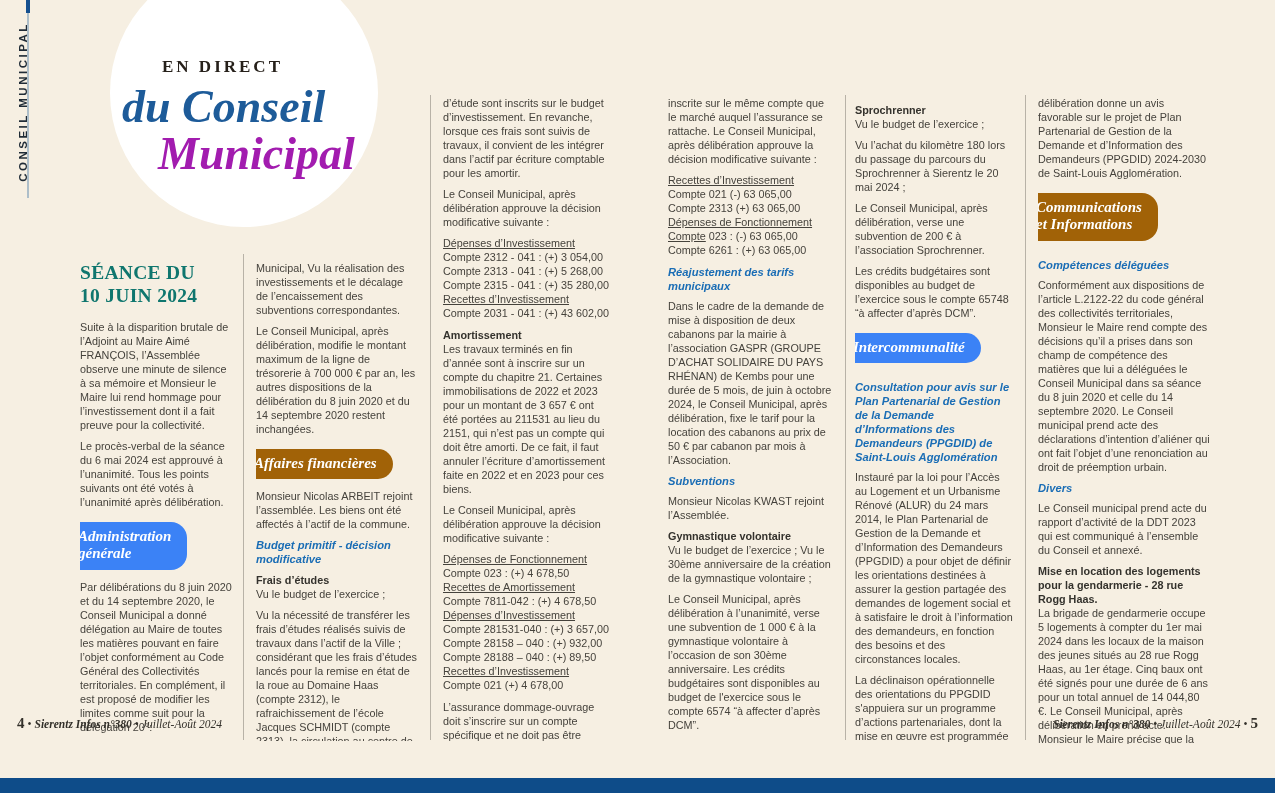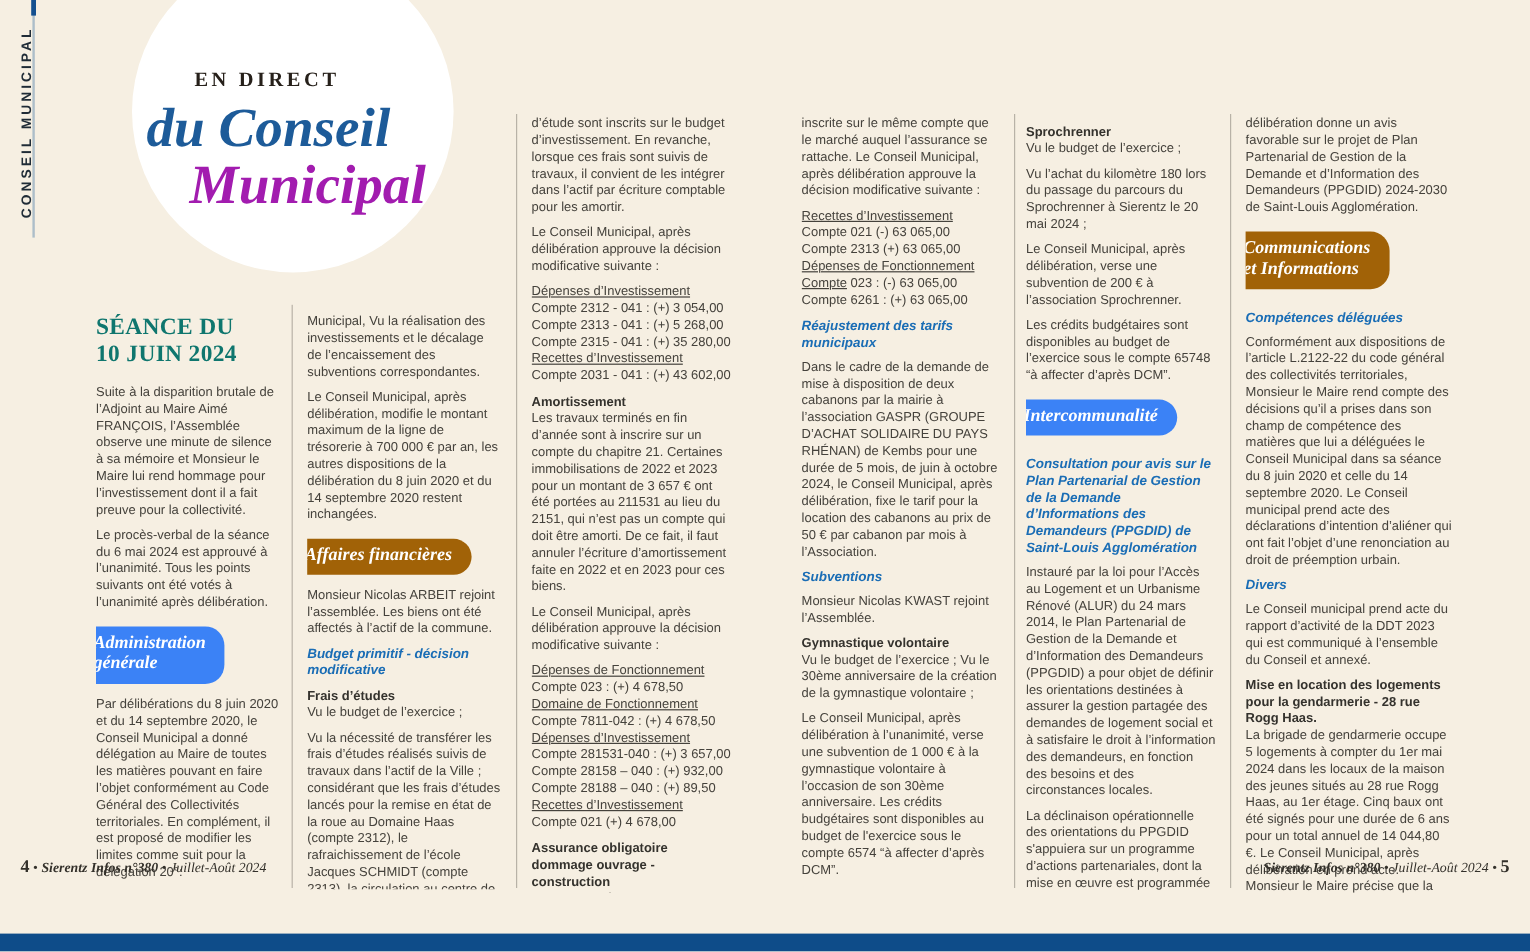--- a/index.html
+++ b/index.html
@@ -85,30 +85,29 @@
         <div><span>Compte 2315 - 041 : (+) 35 280,00</span></div>
         <div><span class="u">Recettes d’Investissement</span></div>
         <div><span>Compte 2031 - 041 : (+) 43 602,00</span></div>
       </div>
       <div class="bh">Amortissement</div>
       <p class="para">Les travaux terminés en fin d’année sont à inscrire sur un compte du chapitre 21. Certaines immobilisations de 2022 et 2023 pour un montant de 3 657 € ont été portées au 211531 au lieu du 2151, qui n’est pas un compte qui doit être amorti. De ce fait, il faut annuler l’écriture d’amortissement faite en 2022 et en 2023 pour ces biens.</p>
       <p class="para">Le Conseil Municipal, après délibération approuve la décision modificative suivante :</p>
       <div class="acct">
         <div><span class="u">Dépenses de Fonctionnement</span></div>
         <div><span>Compte 023 : (+) 4 678,50</span></div>
-        <div><span class="u">Domaine de Fonctionnement</span></div>
+        <div><span class="u">Recettes de Amortissement</span></div>
         <div><span>Compte 7811-042 : (+) 4 678,50</span></div>
         <div><span class="u">Dépenses d’Investissement</span></div>
         <div><span>Compte 281531-040 : (+) 3 657,00</span></div>
         <div><span>Compte 28158 – 040 : (+) 932,00</span></div>
         <div><span>Compte 28188 – 040 : (+) 89,50</span></div>
         <div><span class="u">Recettes d’Investissement</span></div>
         <div><span>Compte 021 (+) 4 678,00</span></div>
       </div>
-      <div class="bh">Assurance obligatoire dommage ouvrage - construction</div>
       <p class="para">L’assurance dommage-ouvrage doit s’inscrire sur un compte spécifique et ne doit pas être</p>
     </div>
   <div class="col col4">
       <p class="para">inscrite sur le même compte que le marché auquel l’assurance se rattache. Le Conseil Municipal, après délibération approuve la décision modificative suivante :</p>
       <div class="acct">
         <div><span class="u">Recettes d’Investissement</span></div>
         <div><span>Compte 021 (-) 63 065,00</span></div>
         <div><span>Compte 2313 (+) 63 065,00</span></div>
         <div><span class="u">Dépenses de Fonctionnement</span></div>
         <div><span class="u">Compte</span><span> 023 : (-) 63 065,00</span></div>

